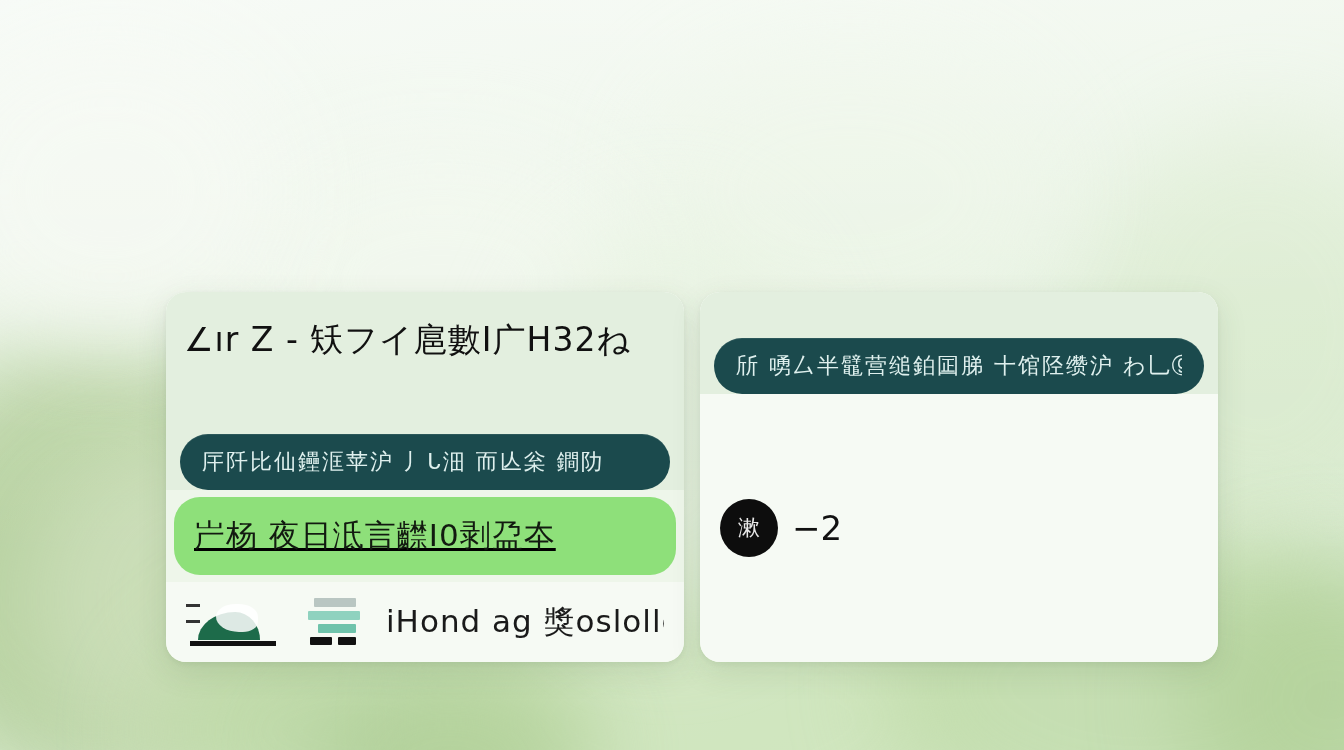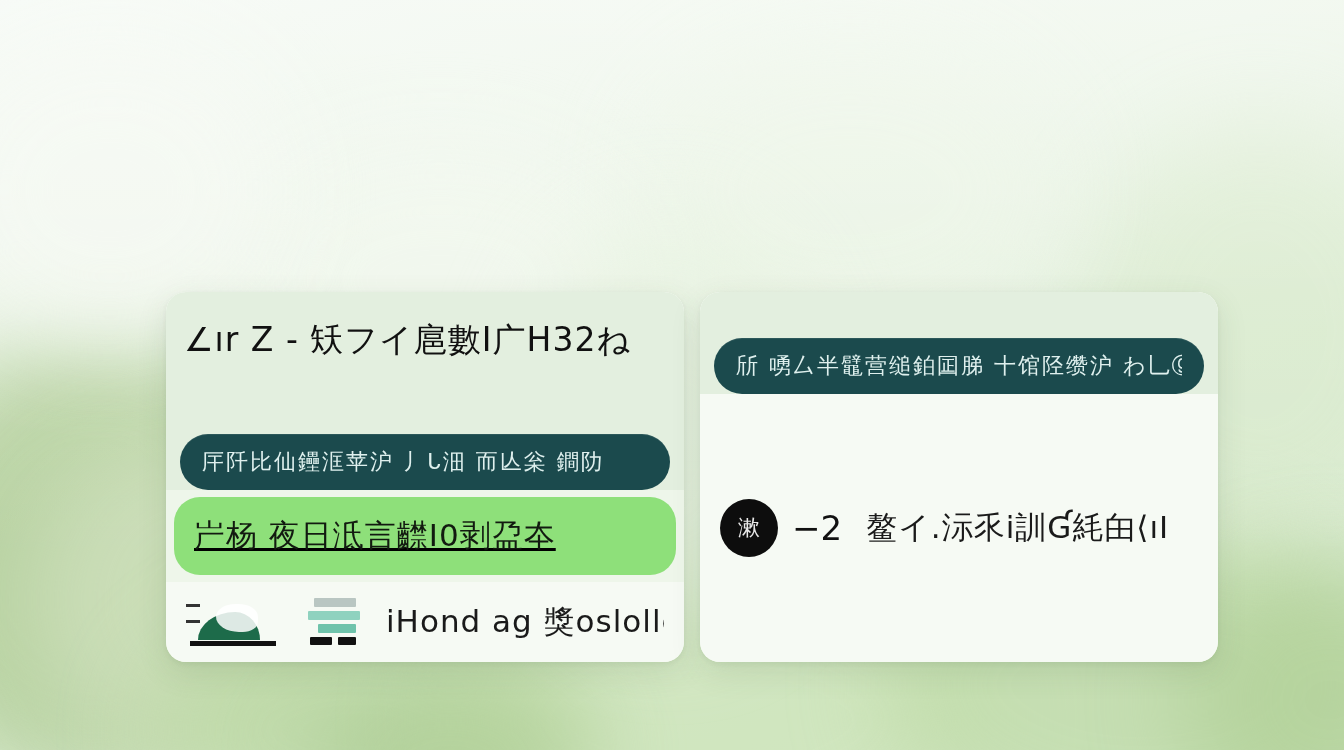--- a/index.html
+++ b/index.html
@@ -343,20 +343,19 @@
             <span class="txt txt-dark smear">斦 㗈厶半鼊营缒鉑囸䏲 十馆陉缵沪 わ乚ⓖ王</span>
           </div>
         </div>
 
 
         <div class="row row-white">
           <span class="avatar-dark">
             <span>漱</span>
           </span>
           <span class="leading-num leading-num-dark">−2</span>
-          <span class="txt txt-white smear">鳌イ.沶乑ⅰ訓Ɠ䋃甶⟨ıⅠ</span>
         </div>
 
       </div>
     </div>
 
   </div>
 </div>
 
 </body></html>

